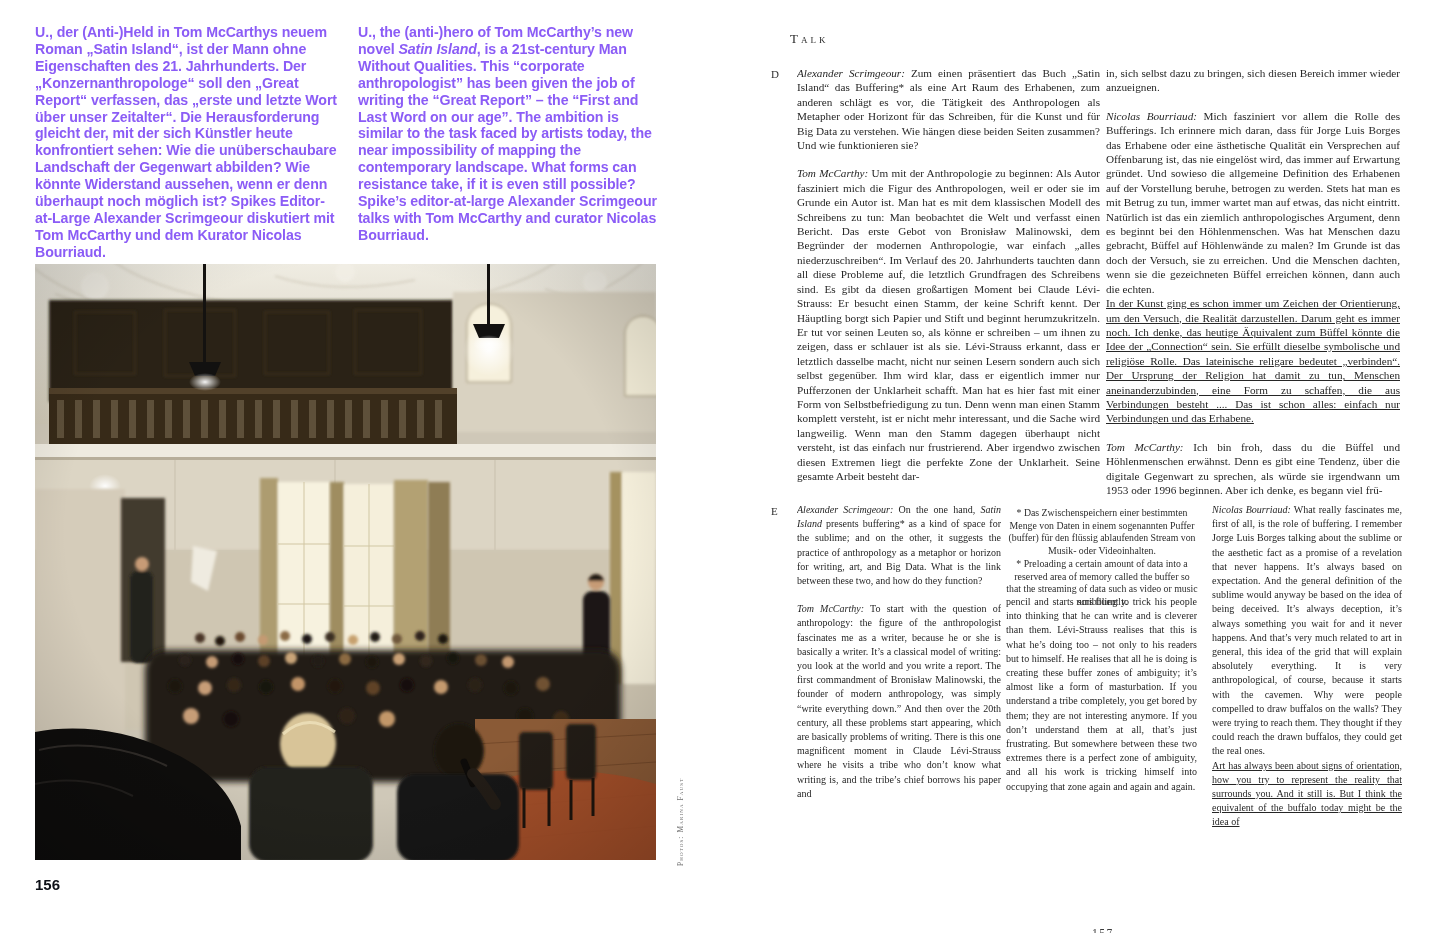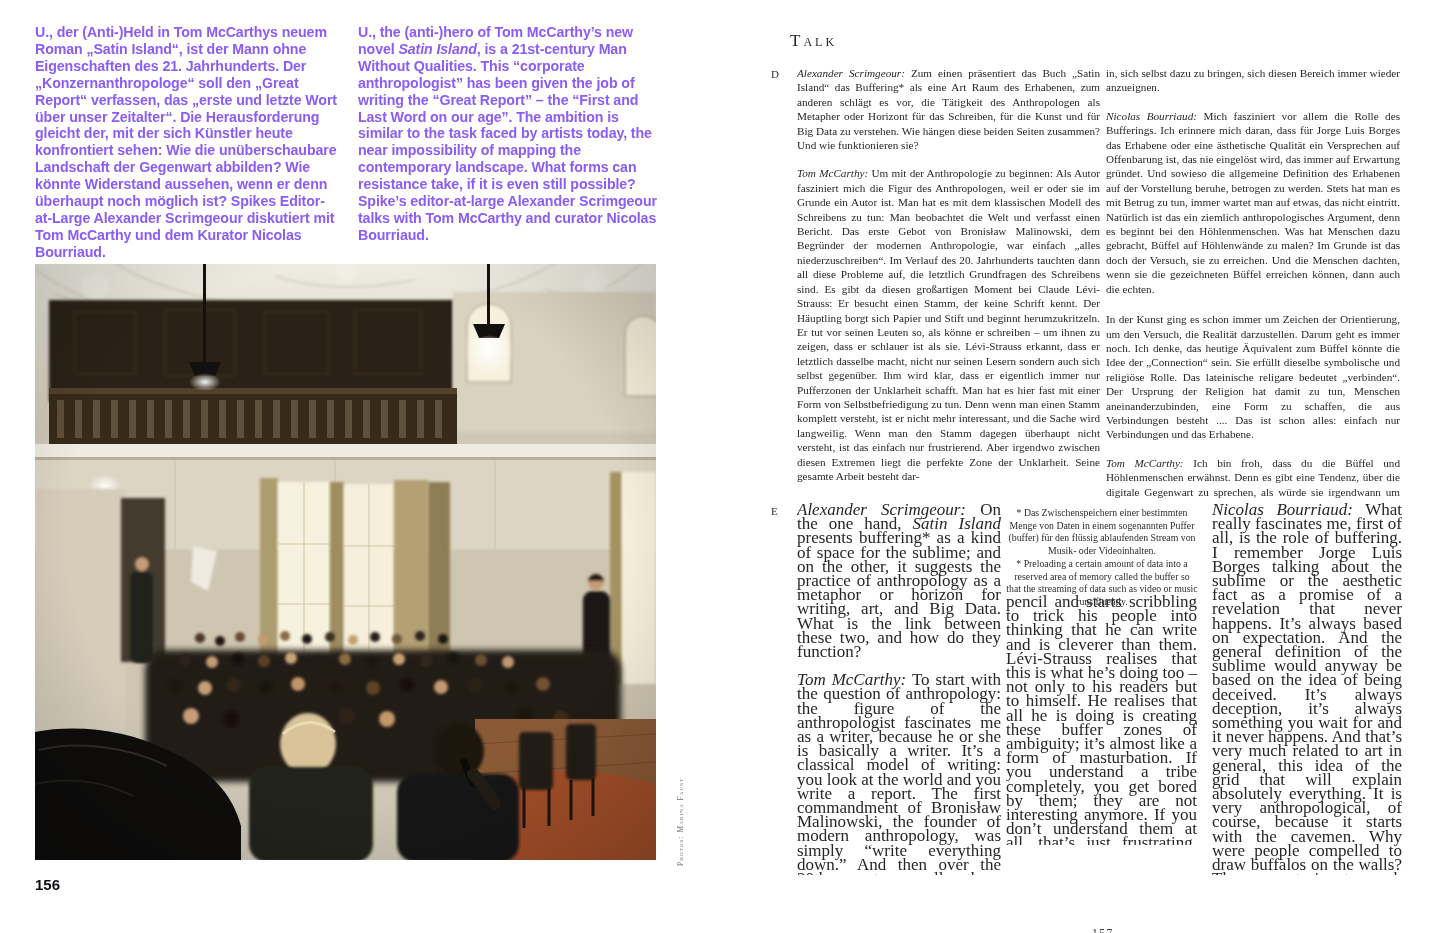--- a/index.html
+++ b/index.html
@@ -30,36 +30,36 @@
   }
   .credit{
     left:676px;top:746px;height:120px;
     writing-mode:vertical-rl;transform:rotate(180deg);
     font-size:7.5px;letter-spacing:1.1px;color:#6f6f6f;
     font-variant:small-caps;white-space:nowrap;
   }
 
   
   .talk-header{
-    left:790px;top:31px;font-size:17px;letter-spacing:3px;color:#2a2a2a;
+    left:790px;top:31px;font-size:13px;letter-spacing:3px;color:#2a2a2a;
     font-variant:small-caps;
   }
   .marker{font-size:11px;color:#2e2e2e;}
   .col{
     text-align:justify;font-size:11.2px;line-height:14.4px;color:#262626;
     overflow:hidden;
   }
   .col p{margin:0 0 14px 0;}
   .col p.cont{margin-bottom:0;}
-  .col p.flow{margin-top:16px;}
+  .col p.flow{margin-top:0;text-decoration:underline;}
   .speaker{font-style:italic;}
   .it{font-style:italic;}
 
   .col-top{width:303px;height:433px;}
-  .col-bot{font-size:17px;line-height:14.2px;height:372px;}
+  .col-bot{font-size:10px;line-height:14.2px;height:372px;}
 
   .footnote{
     width:192px;text-align:center;font-size:9.8px;line-height:12.7px;color:#2c2c2c;
   }
   .footnote div{margin:0;}
 </style>
 </head>
 <body>
 
 <div class="abs intro" style="left:35px;top:24px;">

